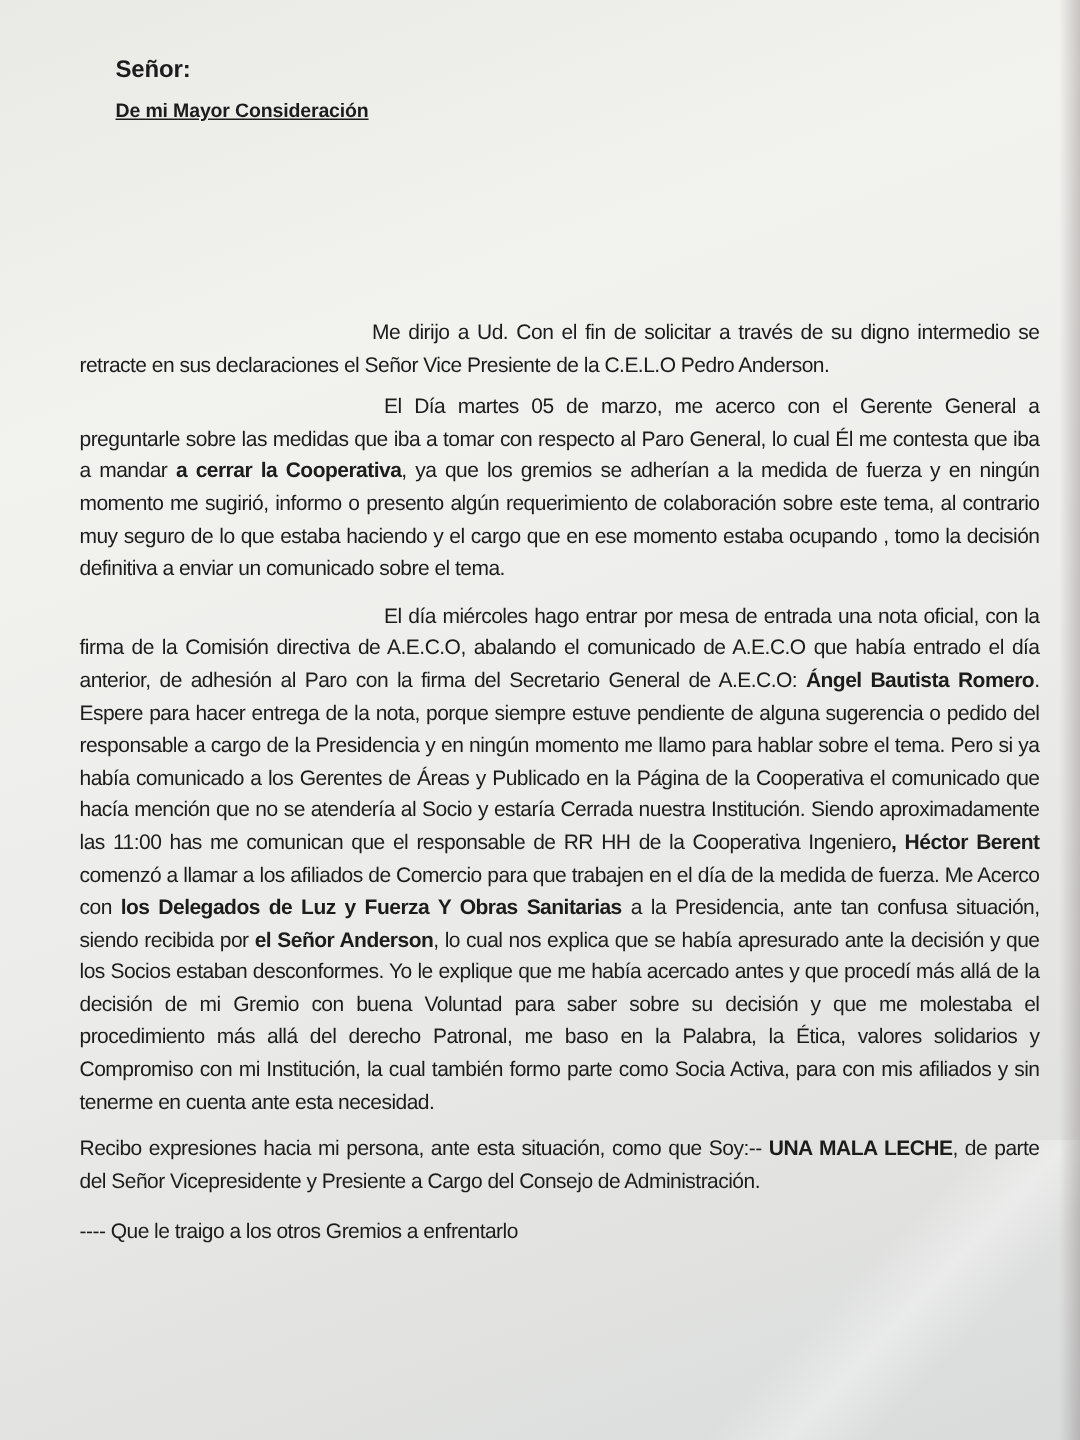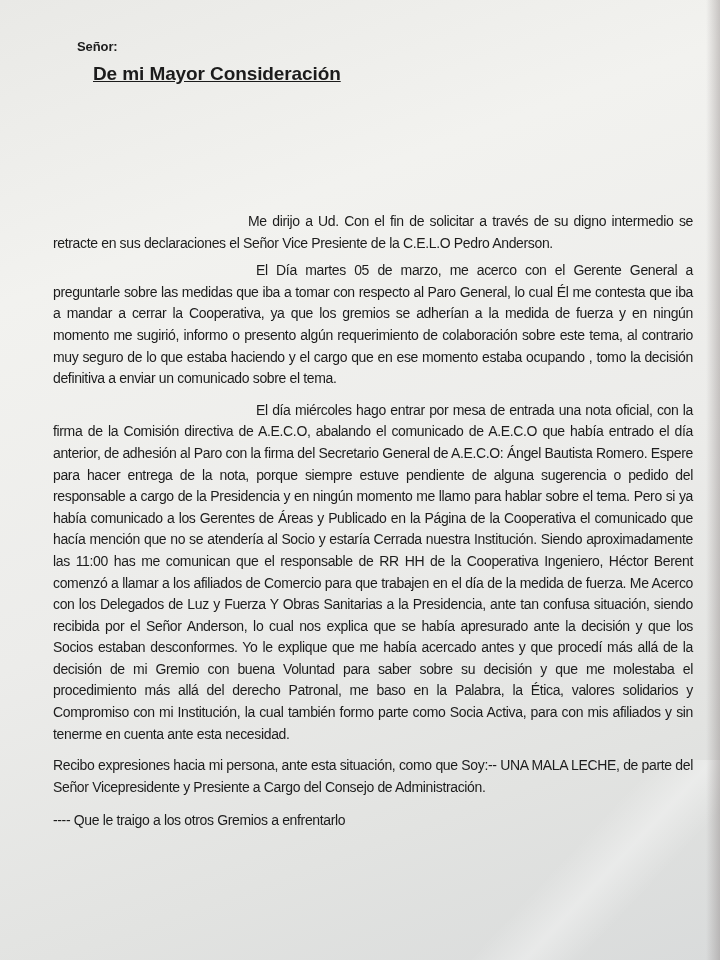--- a/index.html
+++ b/index.html
@@ -14,37 +14,37 @@
     position: absolute; right: 0; top: 0; width: 14px; height: 960px;
     background: linear-gradient(90deg, rgba(0,0,0,0) 0%, rgba(120,110,110,0.35) 100%);
   }
   .fold {
     position: absolute; left: 470px; top: 760px; width: 260px; height: 200px;
     background: linear-gradient(120deg, rgba(255,255,255,0) 40%, rgba(255,255,255,0.35) 55%, rgba(200,200,200,0) 70%);
     transform: skewX(-20deg);
   }
   .header-block { position: absolute; left: 77px; top: 38px; }
   .header-line {
-    font-weight: bold; font-size: 13px; height: 27px; line-height: 18px;
+    font-weight: bold; font-size: 16px; height: 27px; line-height: 18px;
     letter-spacing: -0.1px;
   }
-  .header-line.salutation { text-decoration: underline; font-size: 19px; margin-left: 16px; }
+  .header-line.salutation { text-decoration: underline; font-size: 13px; }
   .body-text {
     position: absolute; left: 53px; top: 211px; width: 640px;
     font-size: 14px; line-height: 21.6px; letter-spacing: -0.35px;
   }
   .para { margin: 0 0 10px 0; text-align: justify; }
   .para .indent { display: inline-block; width: 196px; }
   .para.p1 { margin-bottom: 6px; }
   .para.p1 .indent { width: 195px; }
   .para.p2 .indent { width: 203px; }
   .para.p3 .indent { width: 203px; }
   .para.p4 { margin-top: 8px; }
   .closing { margin-top: 12px; font-weight: normal; }
-  b { font-weight: normal; }
+  b { font-weight: bold; }
 </style>
 </head>
 <body>
 
 <div class="fold"></div>
 <div class="page-shadow-right"></div>
 
 <div class="header-block">
   <div class="header-line">Señor:</div>
   <div class="header-line salutation">De mi Mayor Consideración</div>

